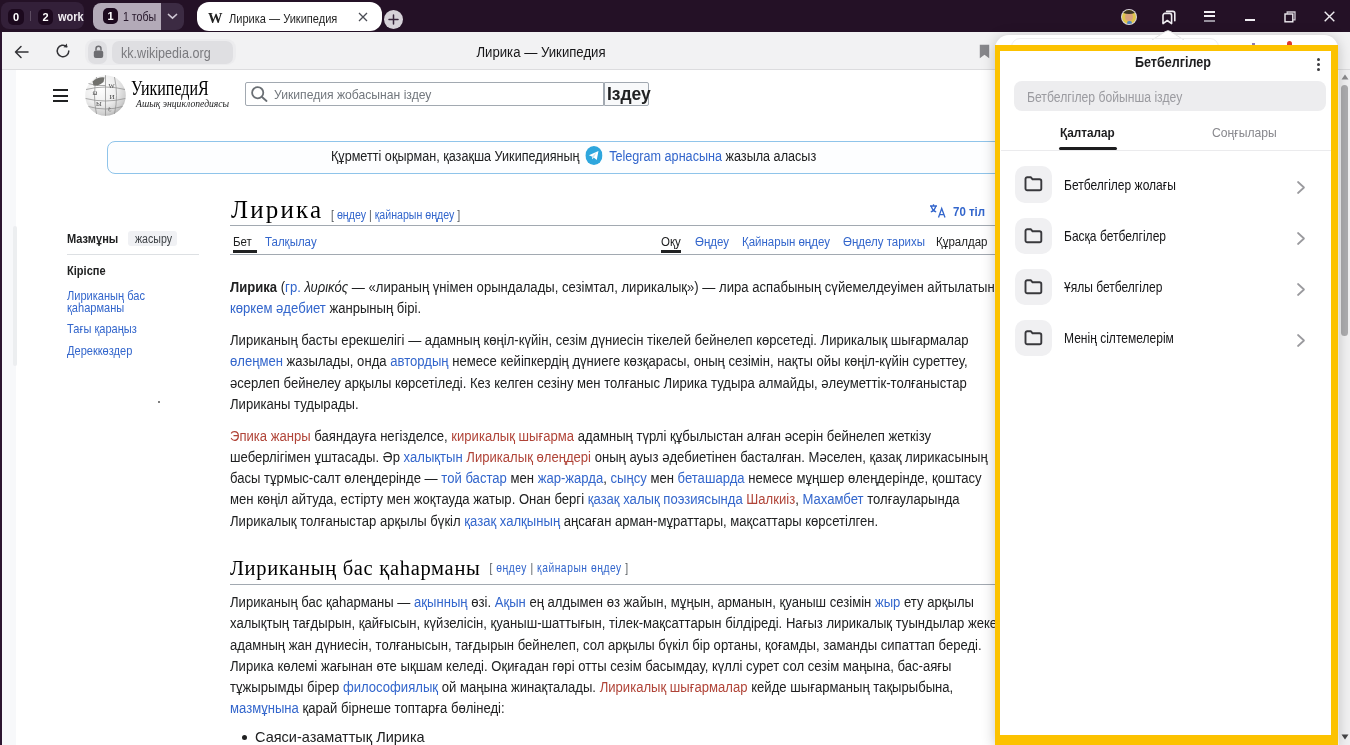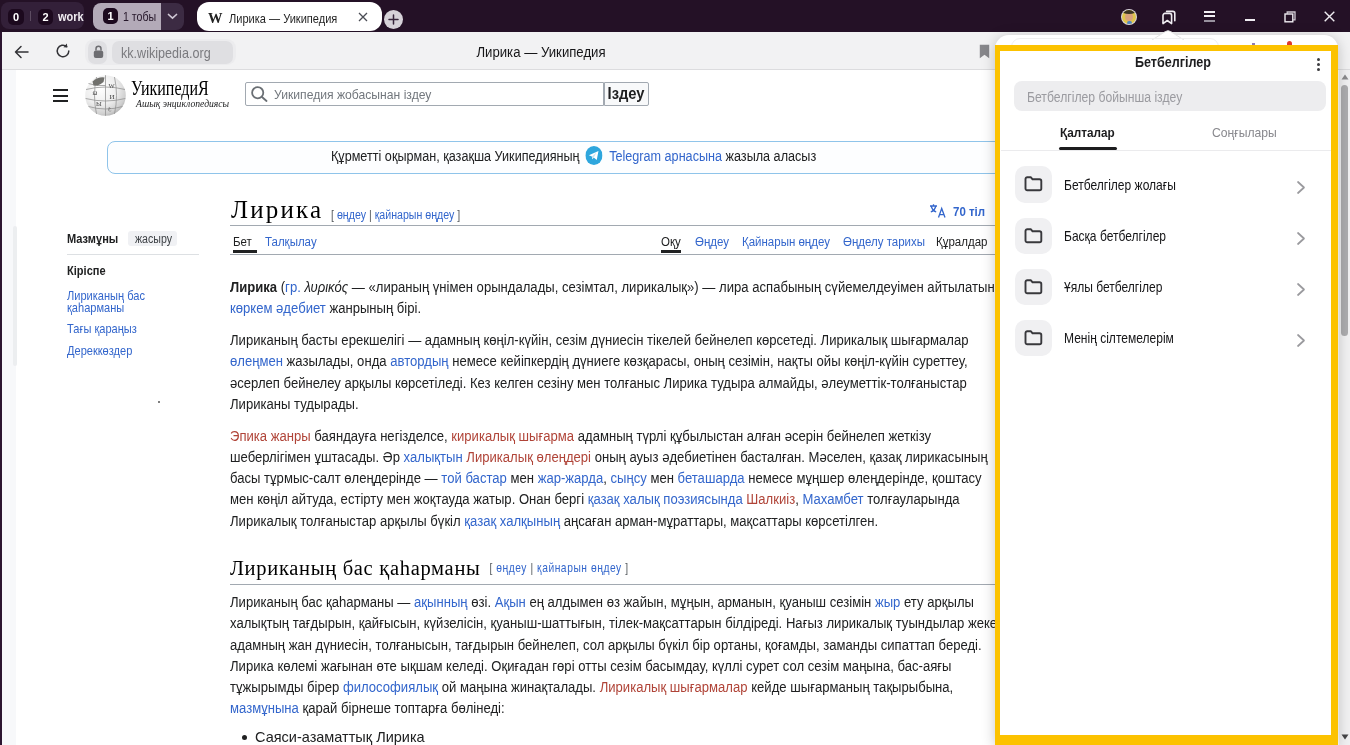--- a/index.html
+++ b/index.html
@@ -123,21 +123,21 @@
 </svg>
 <div class="abs" style="left:131px;top:77px;width:90px;font-family:'Liberation Serif',serif;font-size:20px;color:#000;transform:scaleX(0.8);transform-origin:0 0;white-space:nowrap;">УикипедиЯ</div>
 <div class="abs" style="left:136px;top:98px;font-family:'Liberation Serif',serif;font-style:italic;font-size:10.5px;color:#202122;transform:scaleX(0.92);transform-origin:0 0;white-space:nowrap;">Ашық энциклопедиясы</div>
 
 <div class="abs" style="left:244.5px;top:81.5px;width:359px;height:24.5px;background:#fff;border:1px solid #a2a9b1;border-radius:2px 0 0 2px;"></div>
 <svg class="abs" style="left:251px;top:86px;" width="17" height="16" viewBox="0 0 17 16">
     <circle cx="6.7" cy="6.7" r="5.6" stroke="#6a6f74" stroke-width="1.8" fill="none"></circle>
     <path d="M11 11 L15.5 15" stroke="#6a6f74" stroke-width="1.8" stroke-linecap="round"></path>
   </svg>
 <div class="abs" style="left:274px;top:87px;font-size:13.5px;color:#72777d;transform:scaleX(0.9);transform-origin:0 0;white-space:nowrap;">Уикипедия жобасынан іздеу</div>
-<div class="abs" style="left:603.5px;top:81.5px;width:45px;height:24.5px;background:#f8f9fa;border:1px solid #a2a9b1;border-radius:0 2px 2px 0;font-size:16px;font-weight:bold;color:#202122;text-align:center;line-height:22.5px;"><span style="display:inline-block;transform:scaleX(0.92);">Іздеу</span></div>
+<div class="abs" style="left:603.5px;top:81.5px;width:45px;height:24.5px;background:#f8f9fa;border:1px solid #a2a9b1;border-radius:0 2px 2px 0;font-size:19px;font-weight:bold;color:#202122;text-align:center;line-height:22.5px;"><span style="display:inline-block;transform:scaleX(0.92);">Іздеу</span></div>
 
 <div class="abs" style="left:107px;top:141px;width:933px;height:32.5px;border:1.5px solid #8fc4ea;border-radius:8px;background:#fdfeff;"></div>
 <div class="abs" style="left:331px;top:143.5px;font-size:14px;color:#202122;white-space:nowrap;transform:scaleX(0.902);transform-origin:0 0;line-height:25px;">Құрметті оқырман, қазақша Уикипедияның <svg width="19" height="19" viewBox="0 0 17 17" style="vertical-align:-4.5px;margin:0 3px;">
       <circle cx="8.5" cy="8.5" r="8.5" fill="#2ea6dd"></circle>
       <path d="M3.5 8.3 L13 4.5 L11.3 12.5 L8.3 10.2 L6.8 11.8 L6.5 9.5 Z" fill="#fff"></path>
       <path d="M6.5 9.5 L11 5.8 L8.3 10.2 L6.8 11.8 Z" fill="#c8e4f2"></path>
     </svg> <a>Telegram арнасына</a> жазыла аласыз</div>
 
 <div class="abs" style="left:231px;top:195.8px;font-family:'Liberation Serif',serif;font-size:25px;letter-spacing:2.2px;color:#000;">Лирика</div>
 <div class="abs cnd" style="left:331px;top:207.5px;font-size:12.5px;color:#54595d;">[ <a>өңдеу</a> | <a>қайнарын өңдеу</a> ]</div>

